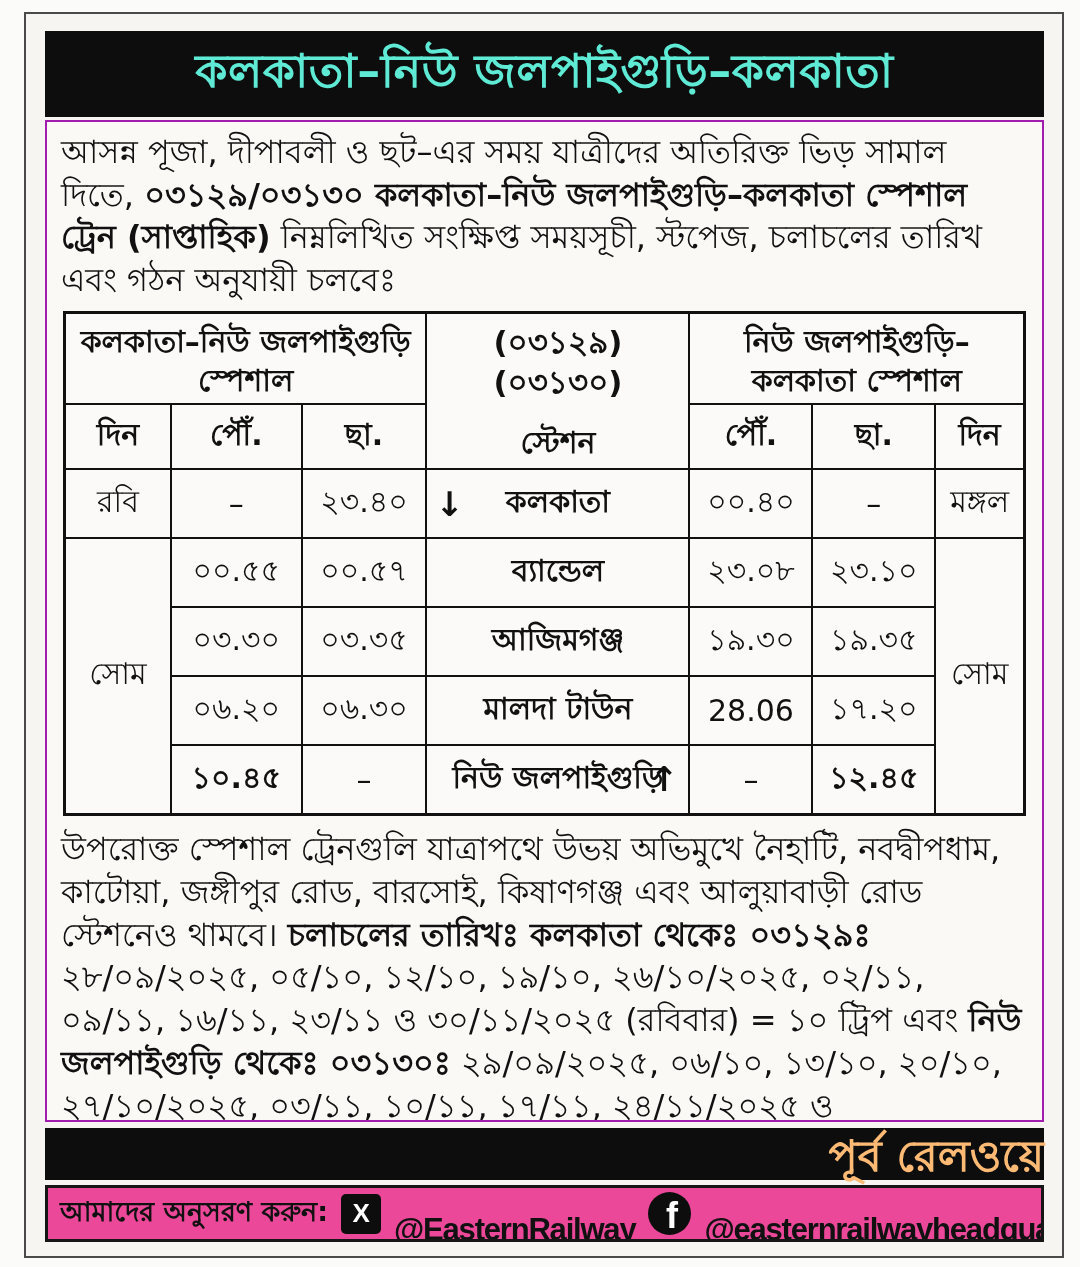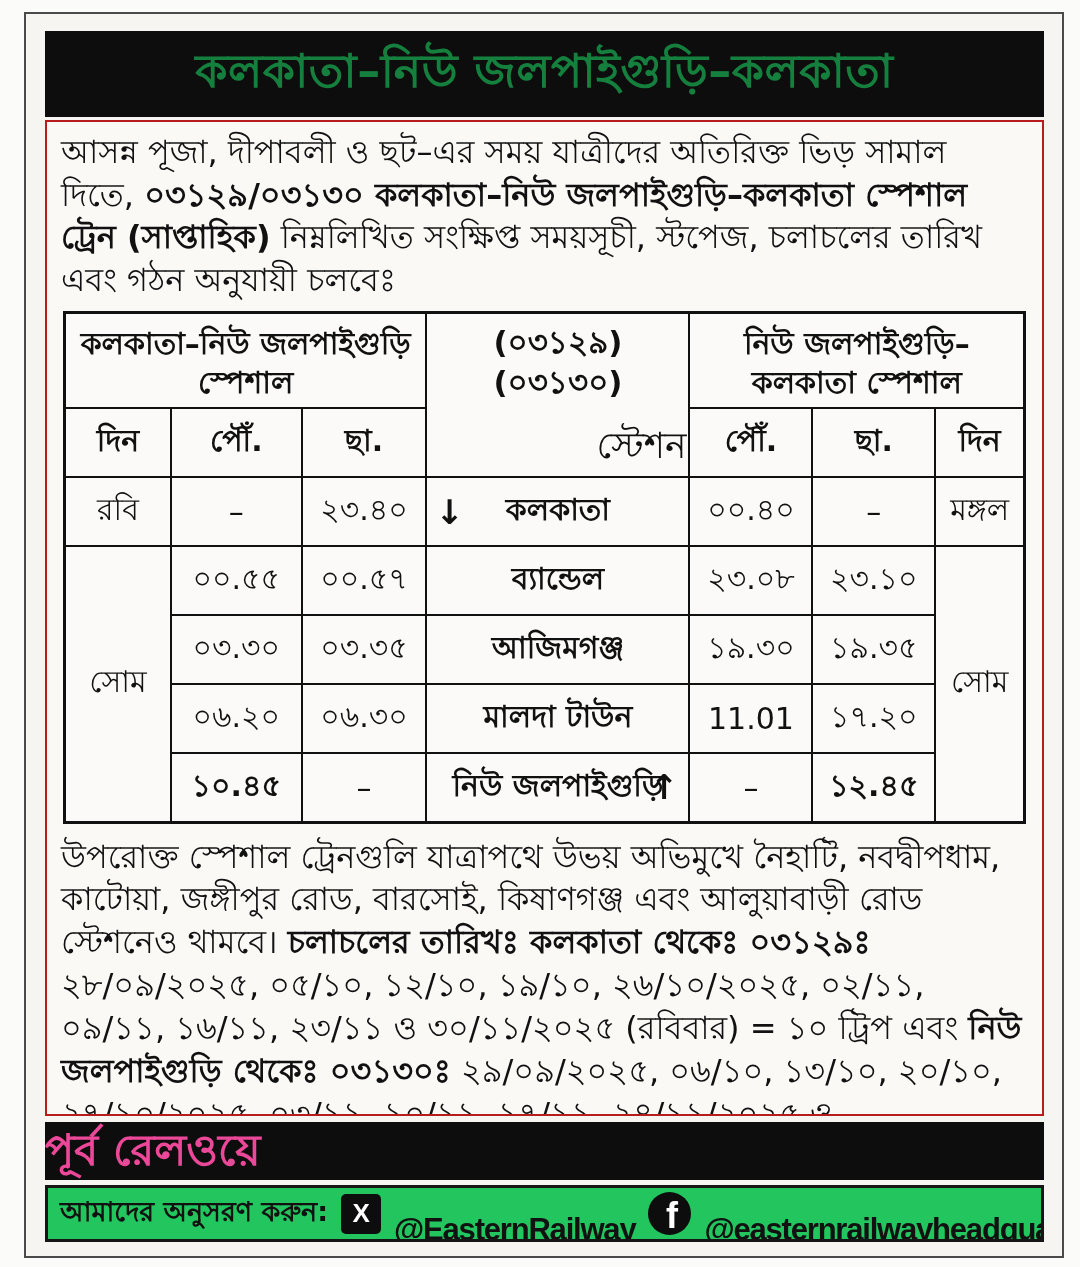--- a/index.html
+++ b/index.html
@@ -12,62 +12,62 @@
   }
   .frame {
     position:absolute; left:24px; top:12px;
     width:1040px; height:1246px;
     border:2px solid #4a4a4a;
     background:#f6f5f2;
     padding:17px 18px 14px 19px;
     display:flex; flex-direction:column;
   }
   .title-block {
-    flex:none; background:#0d0d0d; color:#15803d;
+    flex:none; background:#0d0d0d; color:#5eead4;
     text-align:center; padding:10px 6px 16px;
   }
   .title-line { font-size:46px; font-weight:bold; line-height:60px; letter-spacing:0.5px; }
   .content-box {
     flex:1 1 auto; overflow:hidden;
-    border:2px solid #b91c1c; background:#faf9f6;
+    border:2px solid #a21caf; background:#faf9f6;
     margin-top:3px; padding:6px 13px 8px;
   }
   .intro { font-size:32px; line-height:1.33; margin:3px 1px 10px; text-align:left; }
   .intro span, .details span { white-space:pre-wrap; }
   .seg-bold { font-weight:bold; }
 
   table.timetable {
     width:99.4%; margin:2px auto 0;
     border-collapse:collapse; border:3px solid #111;
     background:#fbfaf8;
   }
   table.timetable th, table.timetable td {
     border:2px solid #111; text-align:center; vertical-align:middle;
   }
   tr.group-row th { font-size:30px; font-weight:bold; line-height:1.3; padding:6px 2px 2px; }
   tr.sub-row th { font-size:30px; font-weight:bold; padding:5px 2px; }
   table.timetable td { font-size:30px; padding:8px 2px; }
   td.day-cell { font-size:30px;border-radius:12px; }
   .station-head-top { font-size:31px; font-weight:bold; padding:2px 0 6px; }
-  .station-head-bottom { font-size:36px; font-weight:normal; padding:14px 0 4px;text-align:right; }
+  .station-head-bottom { font-size:30px; font-weight:bold; padding:14px 0 4px; }
   td.station-cell { position:relative; font-weight:bold; }
   .bold-time { font-weight:bold; }
   .arrow { font-weight:bold; font-size:34px; line-height:1; }
   .arrow.down { position:absolute; left:8px; top:50%; transform:translateY(-46%); }
   .arrow.up { position:absolute; right:10px; top:50%; transform:translateY(-50%); }
 
   .details { font-size:32px; line-height:1.34; margin:12px 1px 0; text-align:left; }
   .footer-bar {
-    flex:none; margin-top:6px; background:#0d0d0d; color:#ec4899;
-    text-align:left; font-size:43px; font-weight:bold;
-    height:58px; line-height:56px;
+    flex:none; margin-top:6px; background:#0d0d0d; color:#fdba74;
+    text-align:right; font-size:43px; font-weight:bold;
+    height:52px; line-height:56px;
   }
   .social-bar {
     flex:none; margin-top:5px; height:57px;
-    border:3px solid #161616; background:#22c55e;
+    border:3px solid #161616; background:#ec4899;
     display:flex; align-items:center; gap:13px;
     padding:0 12px; overflow:hidden; white-space:nowrap;
   }
   .follow-label { font-size:27px; font-weight:bold; flex:none; }
   .x-icon {
     flex:none; width:40px; height:40px; background:#0d0d0d; color:#fff;
     border-radius:5px; display:flex; align-items:center; justify-content:center;
     font-size:26px; font-weight:bold; font-family:"Liberation Sans", sans-serif;
   }
   .handle {
@@ -151,21 +151,21 @@
           <td>০৩.৩০</td>
           <td>০৩.৩৫</td>
           <td class="station-cell">আজিমগঞ্জ</td>
           <td>১৯.৩০</td>
           <td>১৯.৩৫</td>
         </tr>
         <tr>
           <td>০৬.২০</td>
           <td>০৬.৩০</td>
           <td class="station-cell">মালদা টাউন</td>
-          <td>11.01</td>
+          <td>28.06</td>
           <td>১৭.২০</td>
         </tr>
         <tr>
           <td class="bold-time">১০.৪৫</td>
           <td>–</td>
           <td class="station-cell">
             <span>নিউ জলপাইগুড়ি</span>
             <span class="arrow up">↑</span>
           </td>
           <td>–</td>

